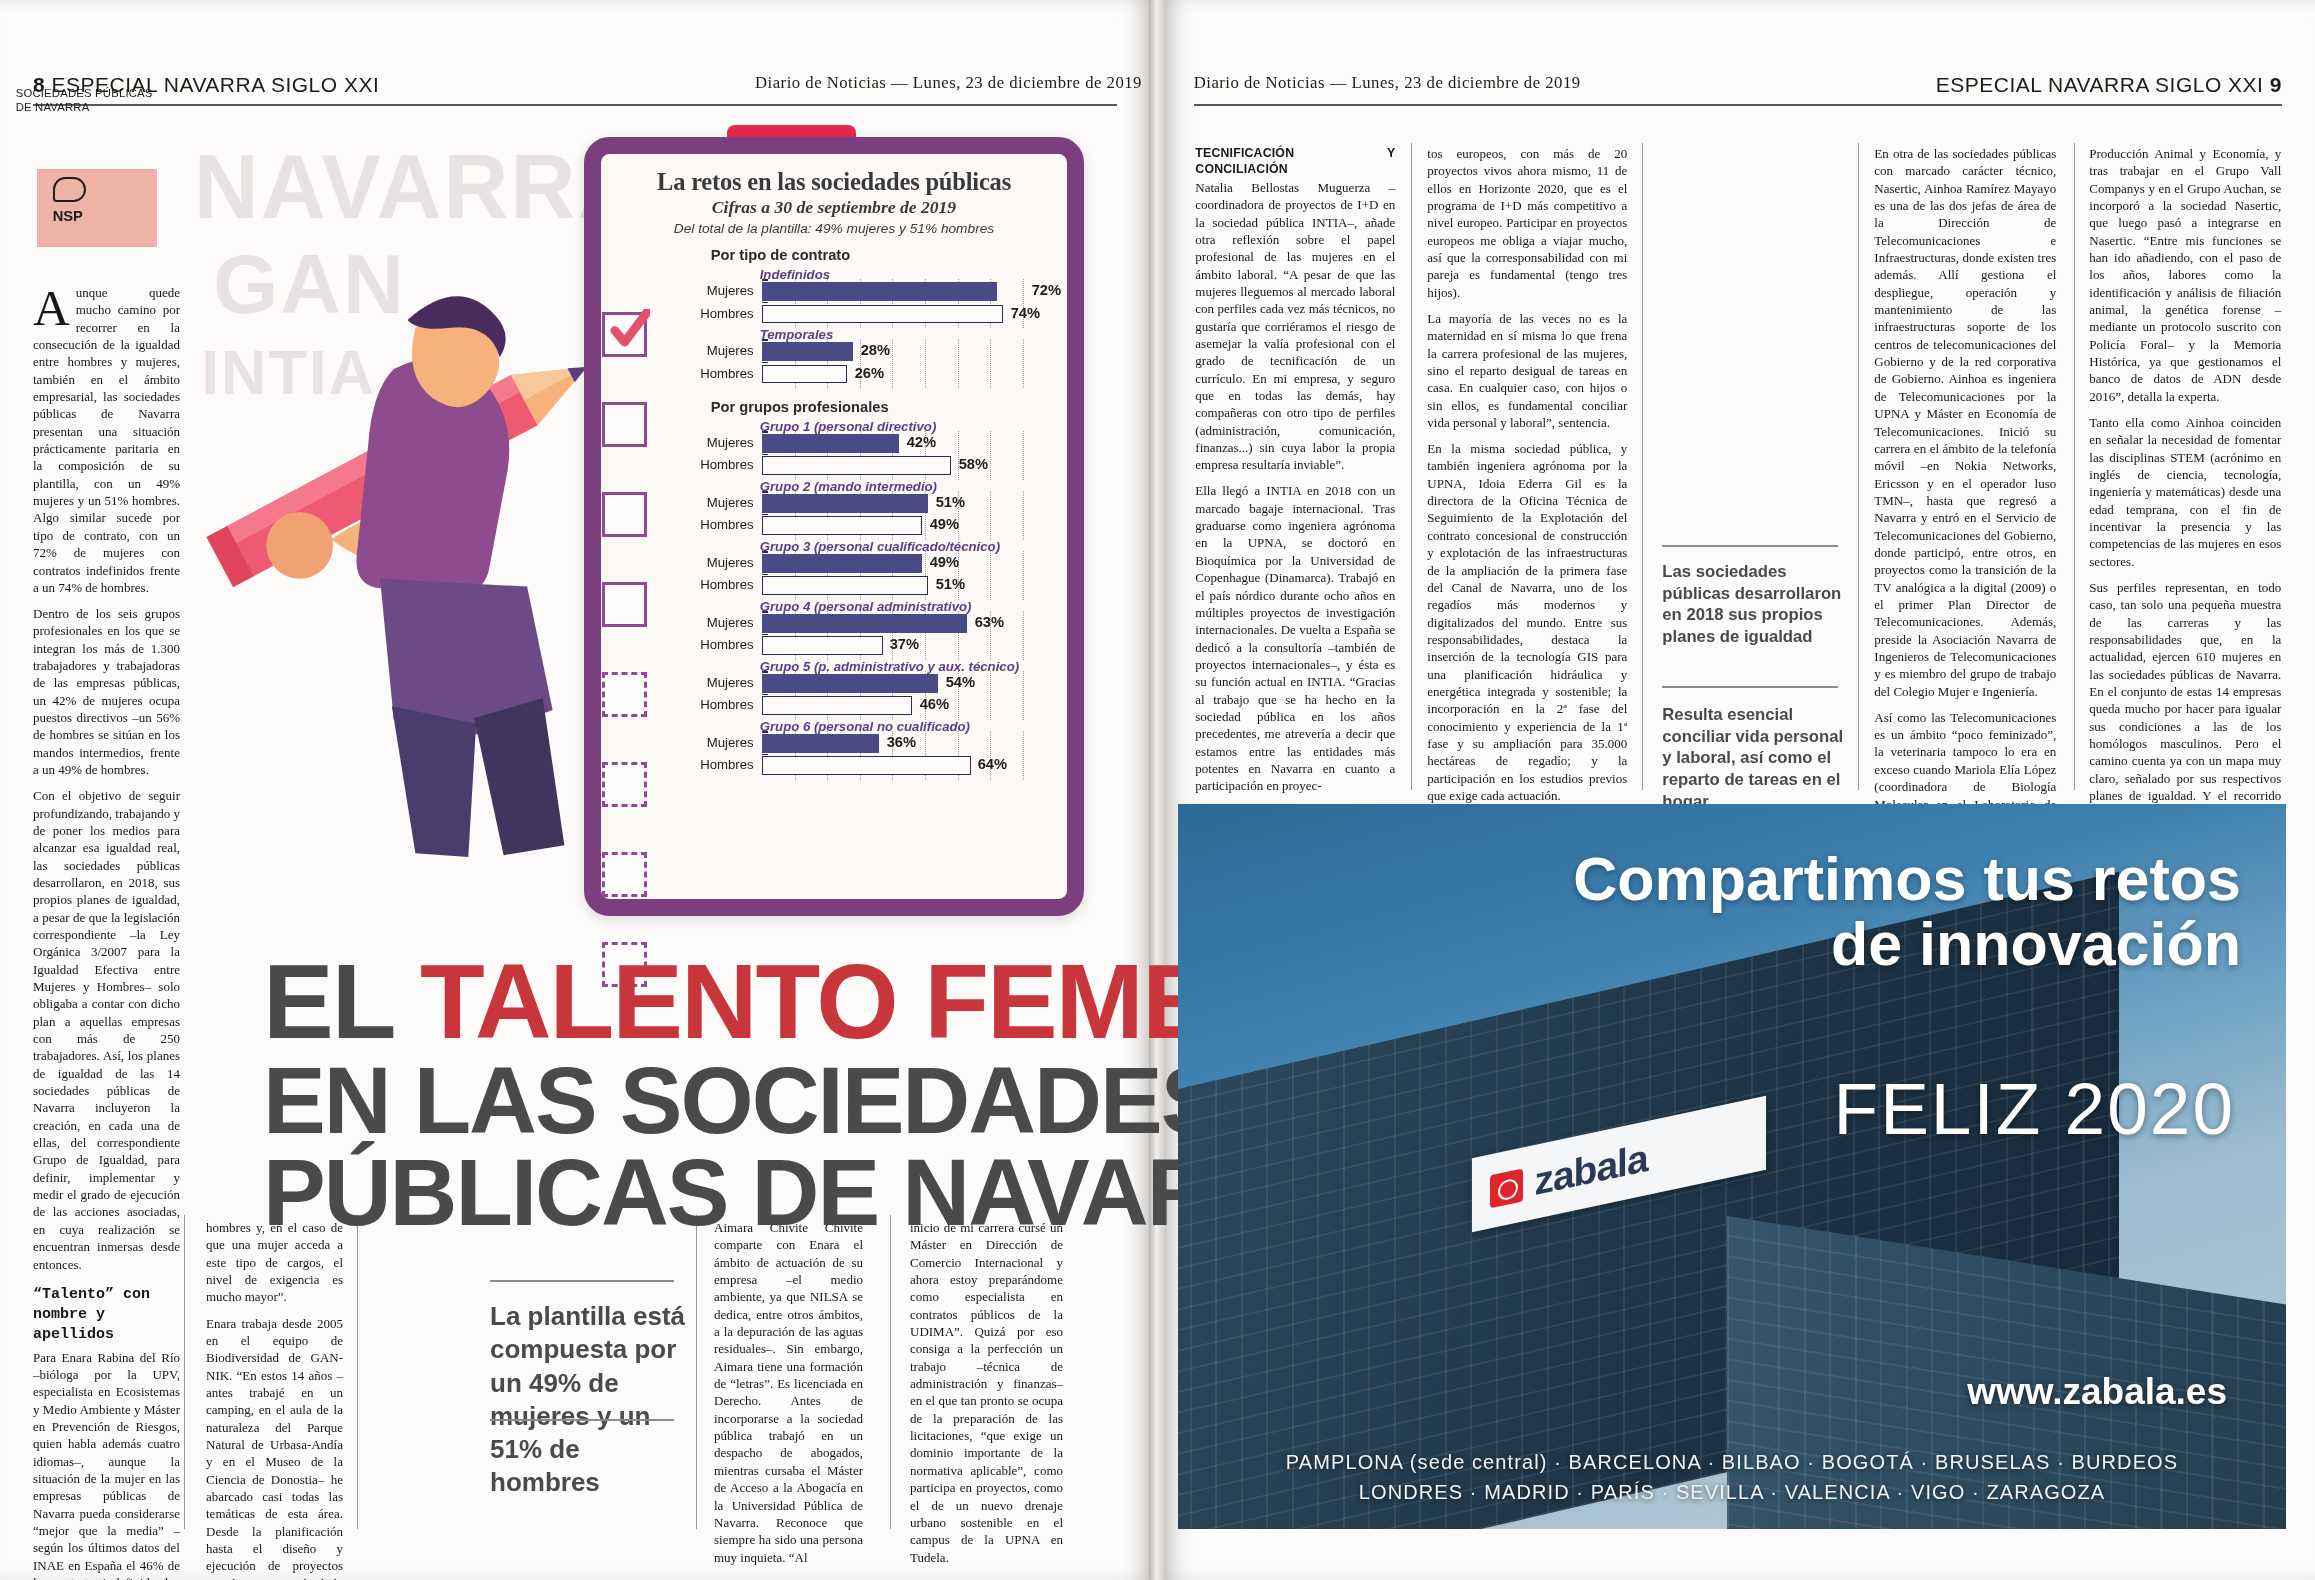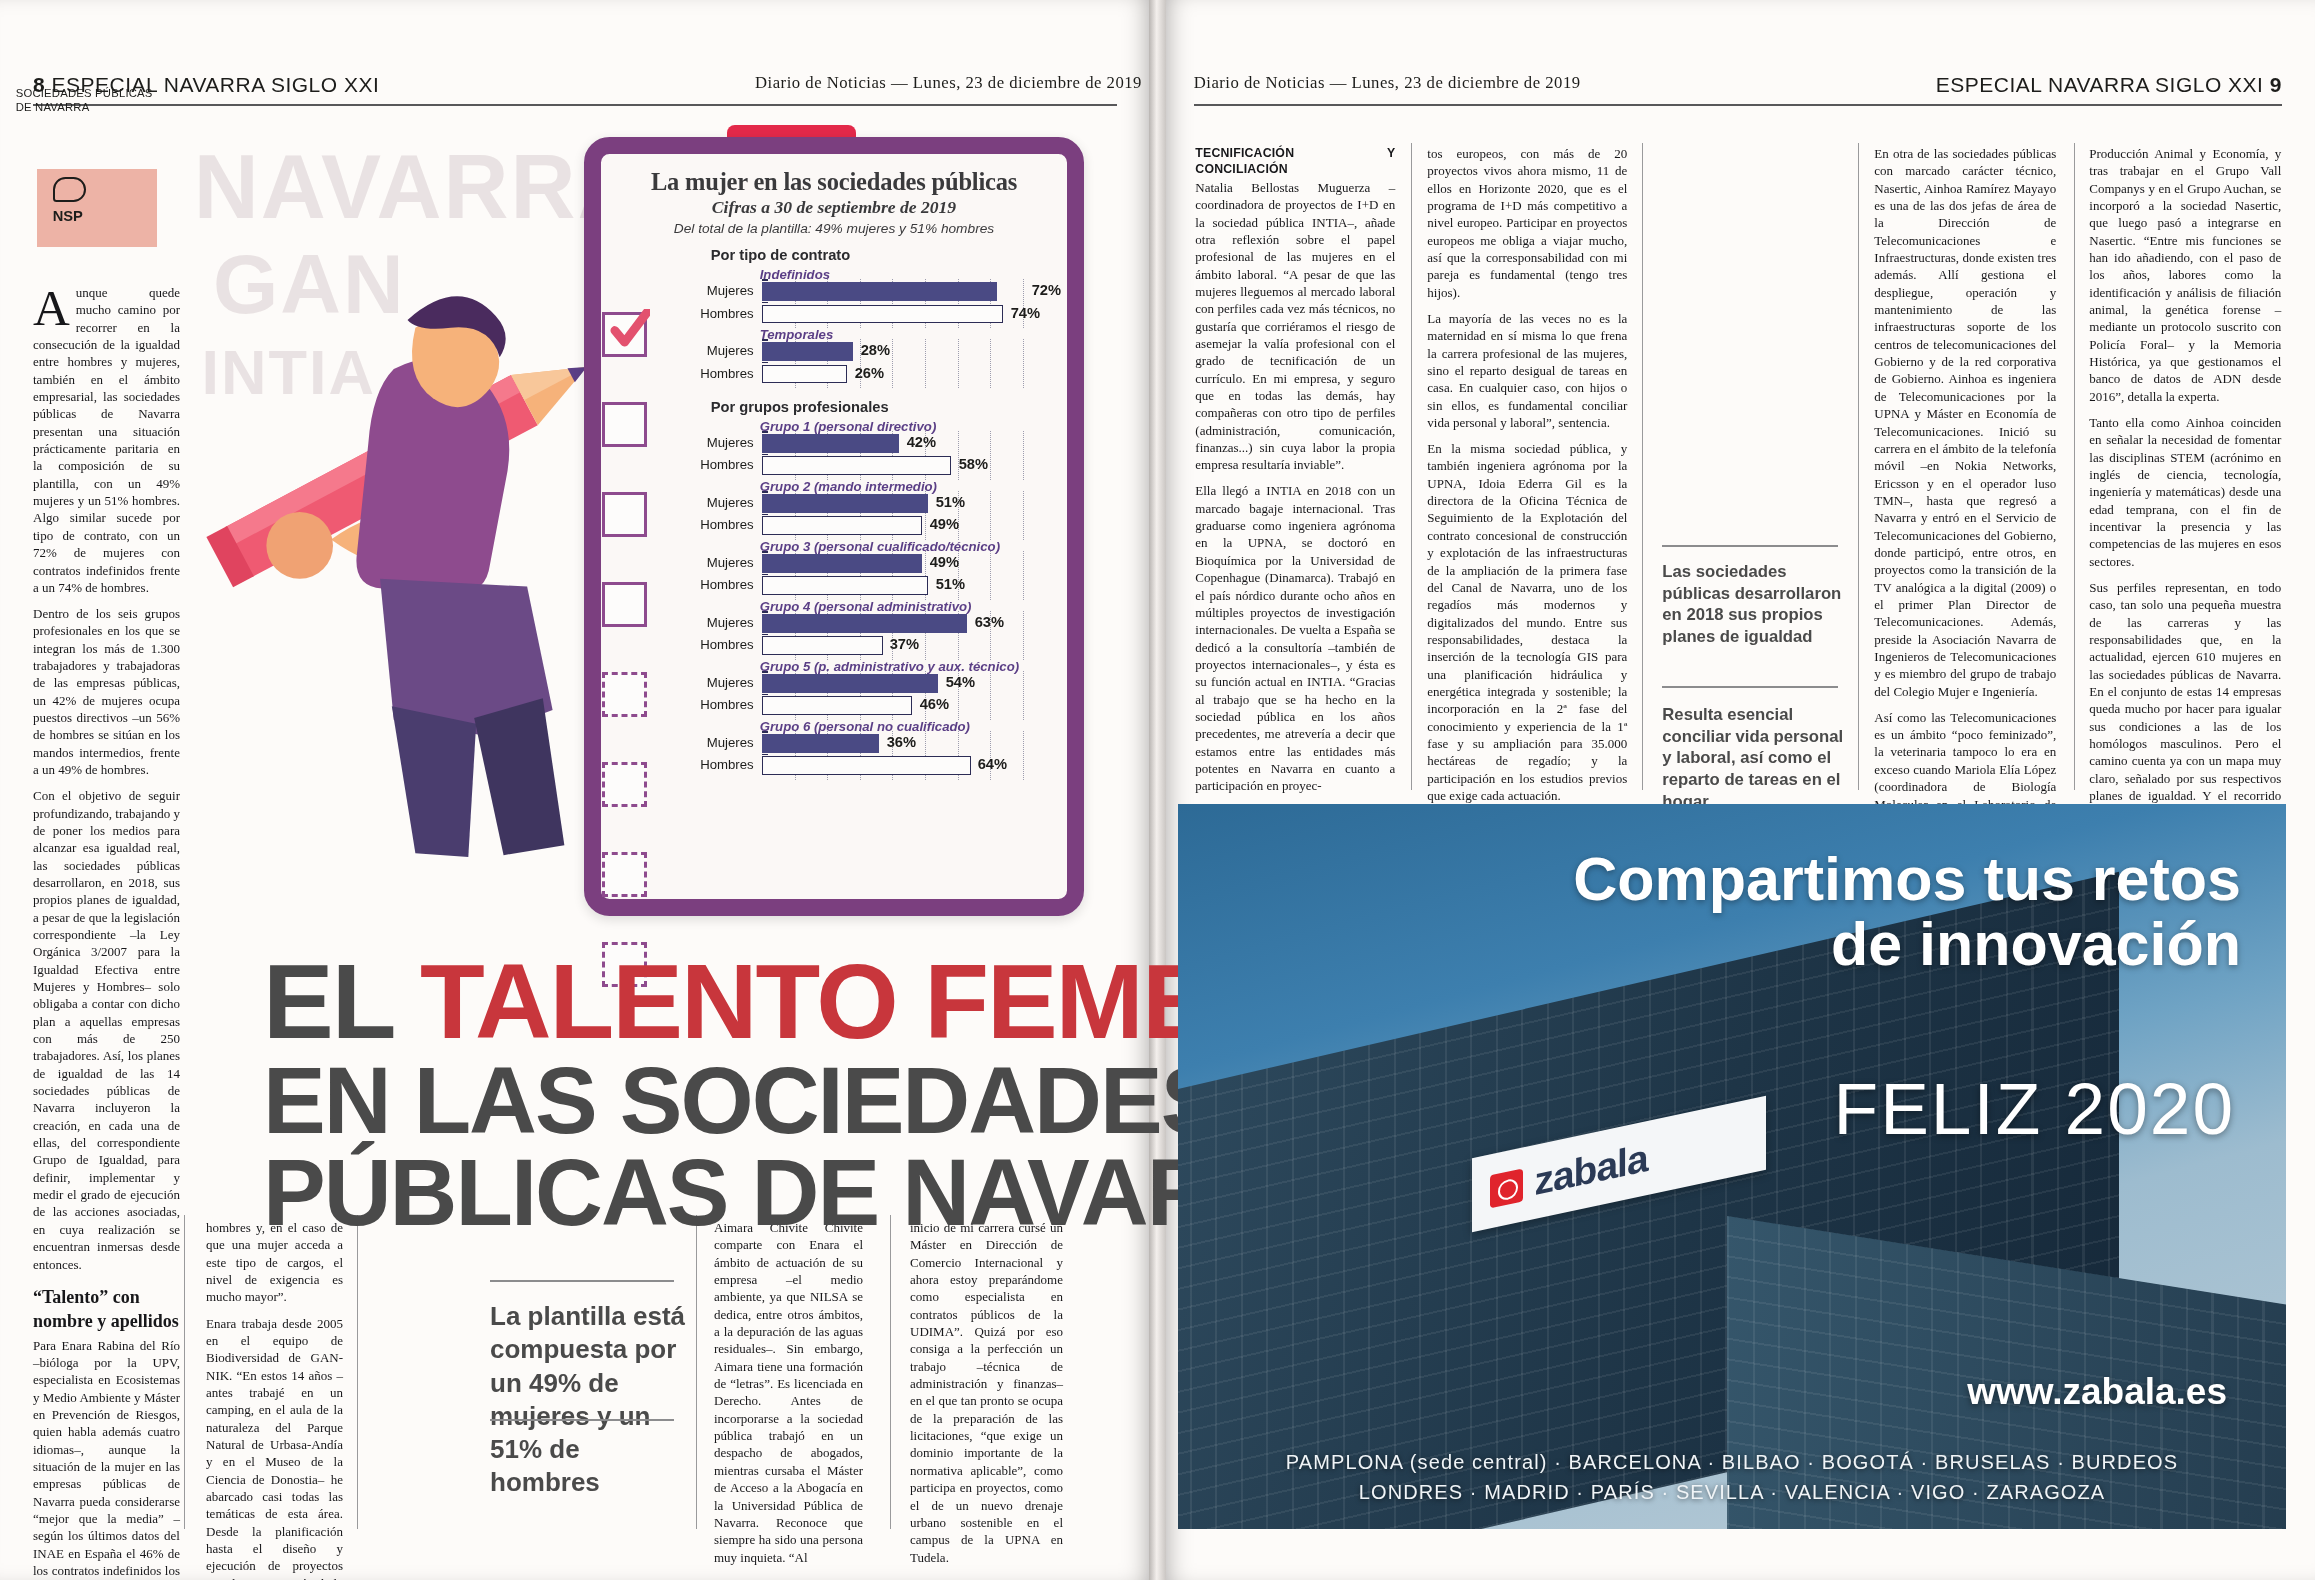--- a/index.html
+++ b/index.html
@@ -32,22 +32,22 @@
   .nsp-sub { position: absolute; left: 15.7px; top: 86px; width: 147px;
              font-family: "Liberation Sans", sans-serif; font-size: 11.3px; line-height: 1.25;
              color: #1d1d1b; letter-spacing: 0.2px; }
 
   .bodycol { position: absolute; font-size: 13px; line-height: 1.335;
              text-align: justify; color: #17171a; hyphens: auto; }
   .bodycol p { margin-bottom: 8.8px; text-indent: 0; }
   .dropcap-wrap { position: relative; }
   .dropcap { float: left; font-size: 51px; line-height: .82; padding: 3.9px 5.9px 0 0;
              font-family: "Liberation Serif", serif; color: #17171a; }
-  .subhead { font-family: Liberation Serif, serif; font-weight: 700;
-             font-size: 18px; margin: 11.8px 0 3.9px; color: #17171a; text-align: left; }
+  .subhead { font-family: Liberation Mono, monospace; font-weight: 700;
+             font-size: 15px; margin: 11.8px 0 3.9px; color: #17171a; text-align: left; }
 
   .vdiv { position: absolute; width: 1px; background: #9a9a9c; }
 
   
   .illus { position: absolute; left: 184px; top: 118px; width: 549px; height: 745px; overflow: hidden; }
   .ghostword { position: absolute; font-family: "Liberation Sans", sans-serif;
                font-weight: 700; color: rgba(190,170,175,.30); letter-spacing: 2px; }
 
   
   .chart-card { position: absolute; left: 584px; top: 137px; width: 500px; height: 779px;
@@ -192,21 +192,21 @@
         <path d="M200 470 l150 8 l26 126 l-70 26 l-92 -16z" fill="#6b4a86"></path>
         <path d="M212 600 l86 18 l-8 136 l-54 -4z" fill="#4a3d6e"></path>
         <path d="M296 612 l70 -20 l22 150 l-62 10z" fill="#3f355f"></path>
       </svg>
     </div>
 
     <div class="clip-top"></div>
     <div class="clip-inner"></div>
     <div class="chart-card">
       <div class="chart-inner">
-        <div class="ch-title">La mujer en las sociedades públicas</div>
+        <div class="ch-title">La retos en las sociedades públicas</div>
         <div class="ch-sub1">Cifras a 30 de septiembre de 2019</div>
         <div class="ch-sub2">Del total de la plantilla: 49% mujeres y 51% hombres</div>
         <div id="chart-body">
             <div class="sec-title">Por tipo de contrato</div>
             <div class="grp-title">Indefinidos</div>
             <div class="pair">
               <div class="rowlbl w">Mujeres</div>
               <div class="rowlbl h">Hombres</div>
               <div class="track">
                 <div class="gridv" style="left: 33px;"></div>

